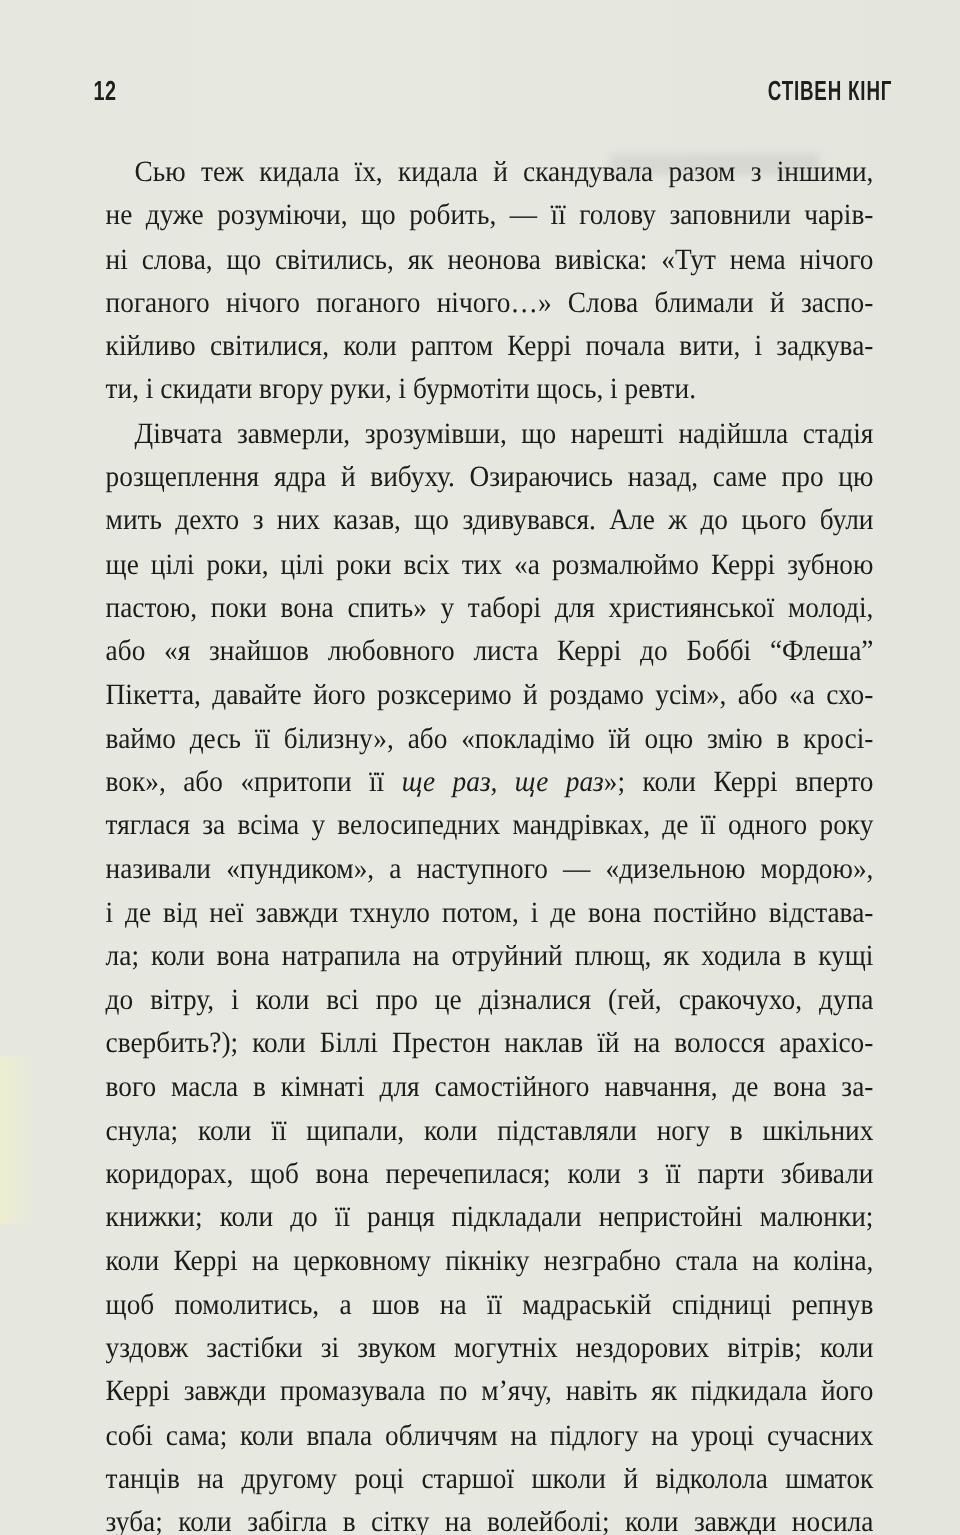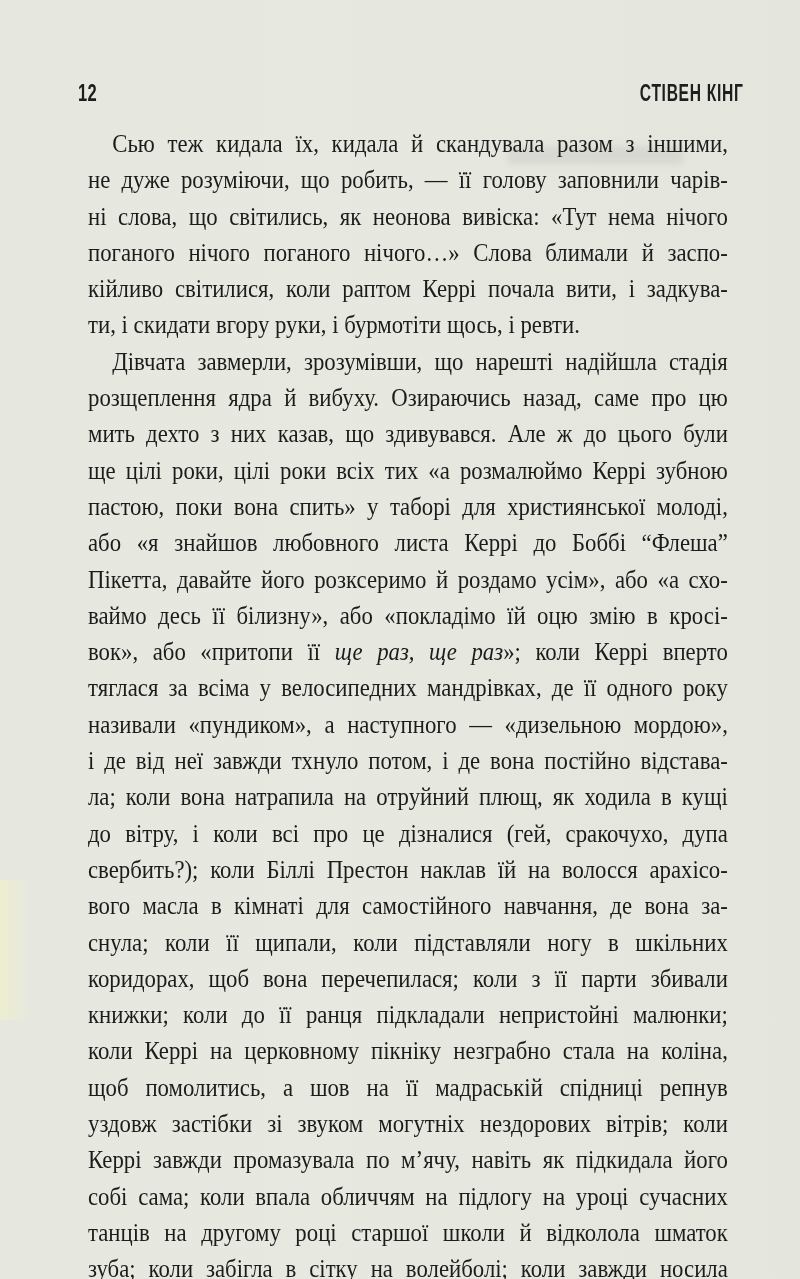--- a/index.html
+++ b/index.html
@@ -20,21 +20,21 @@
       background: linear-gradient(90deg, #e6e8e0 0%, #e7e9e1 40%, #e4e6de 100%);
     }
     .glow {
       position: absolute;
       left: 0; top: 880px;
       width: 30px; height: 140px;
       background: linear-gradient(90deg, rgba(240,240,200,0.7), rgba(230,232,222,0));
     }
     .header {
       position: absolute;
-      top: 80px;
+      top: 62px;
       left: 78px;
       width: 666px;
       height: 32px;
       text-align: right;
     }
     .page-number {
       position: absolute;
       left: 0; top: 0;
       font-family: "Liberation Sans", sans-serif;
       font-weight: bold;

